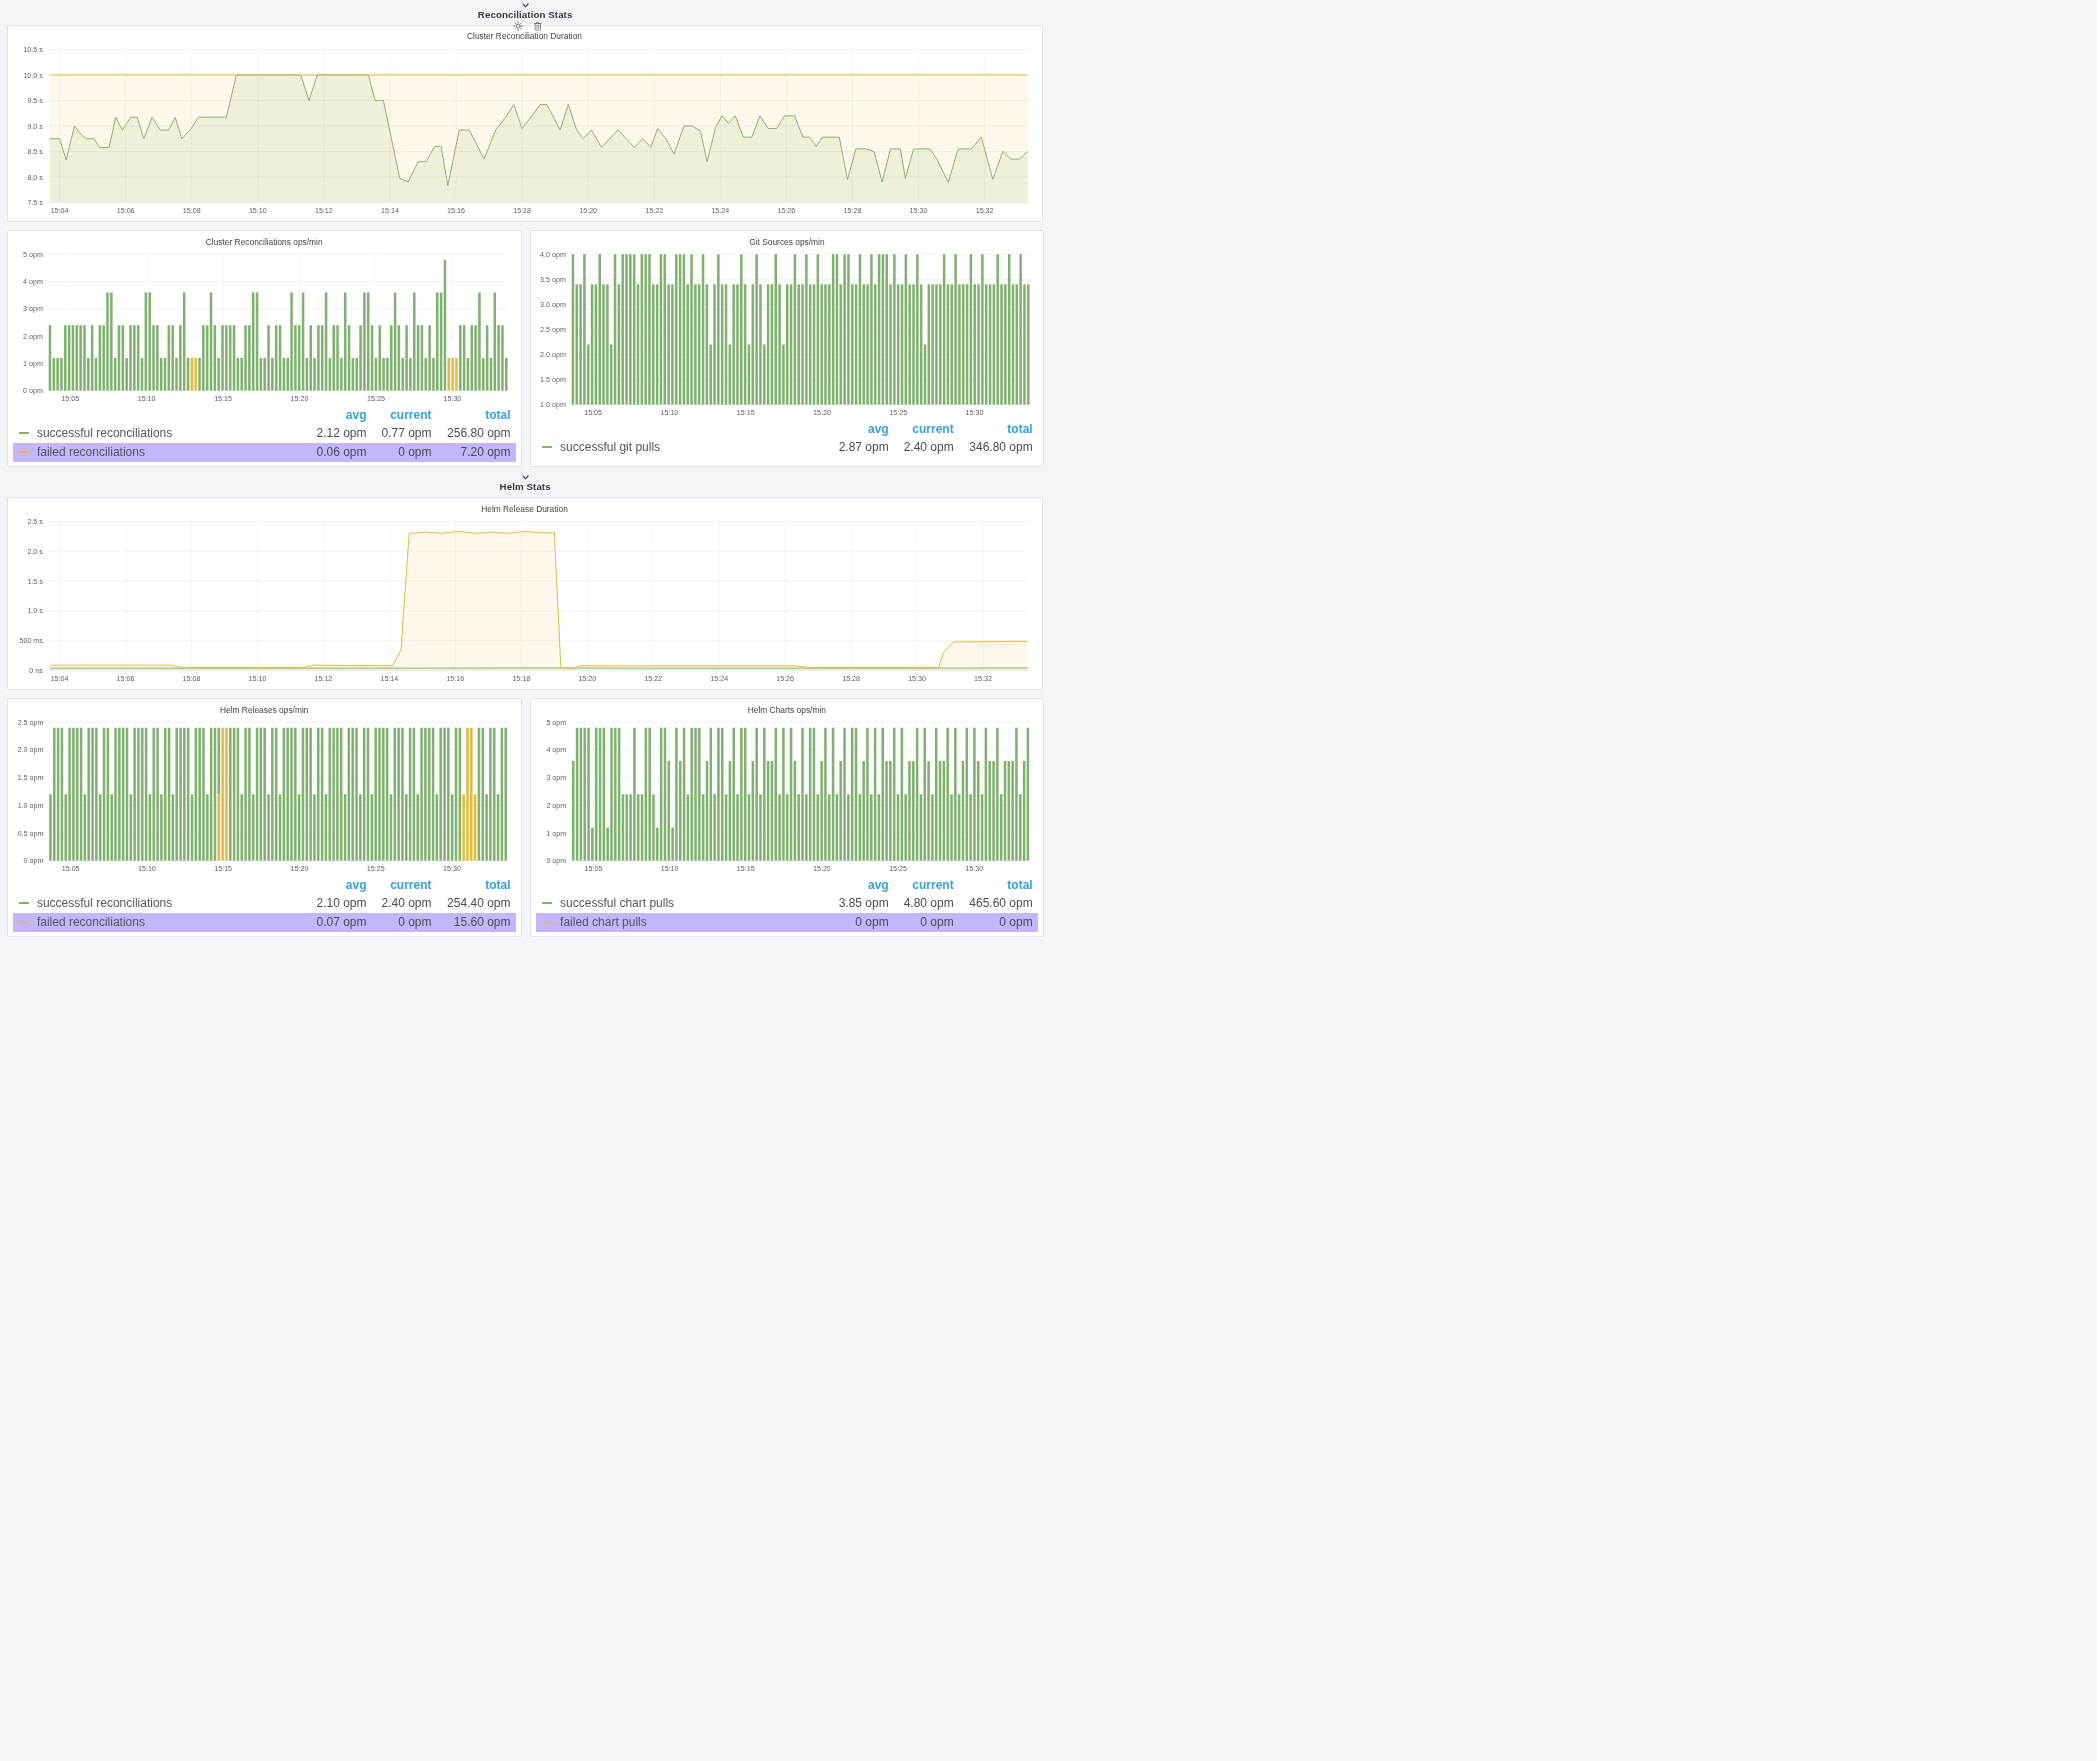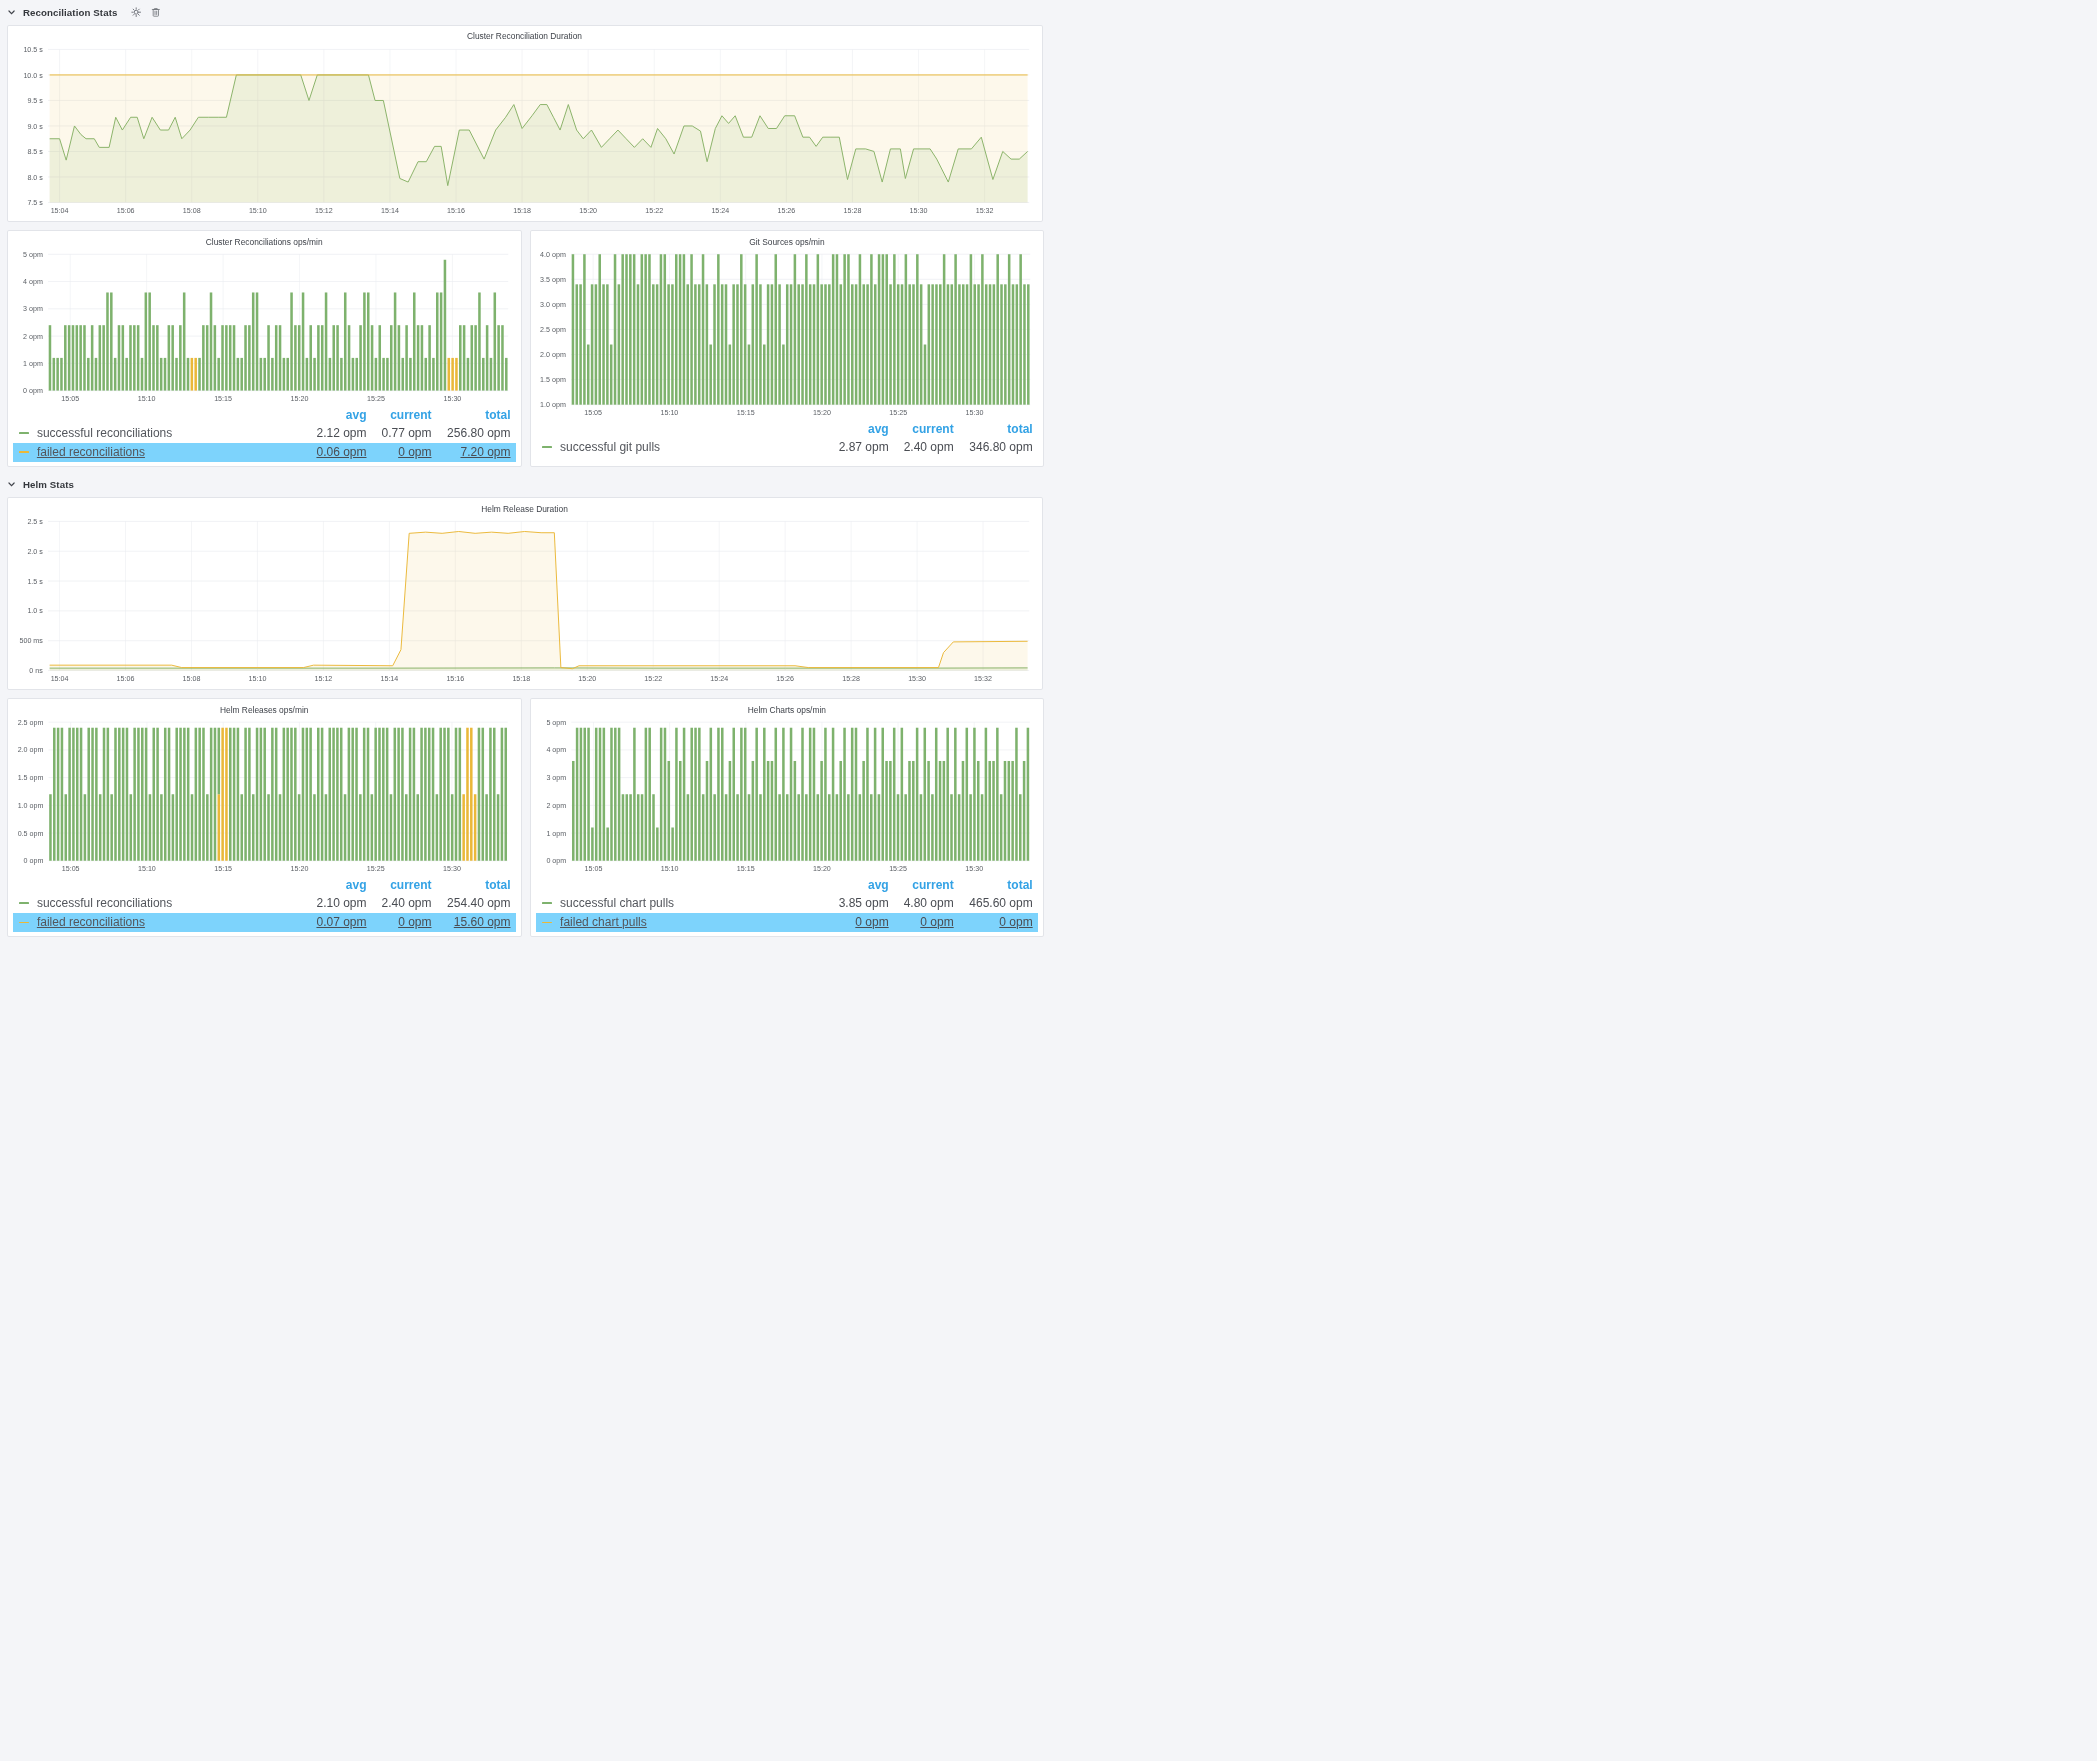--- a/index.html
+++ b/index.html
@@ -1,19 +1,19 @@
 <!DOCTYPE html>
 <html style="font-size:10.4px"><head>
 <meta charset="utf-8">
 <style>
   html,body{margin:0;padding:0;background:#f4f5f8;}
   body{width:1049px;font-family:"Liberation Sans","DejaVu Sans",sans-serif;color:#3b3e44;}
   .dash{padding:1.3px 6.5px 7.8px 6.5px;}
   
-  .sec{display:flex;align-items:center;height:19.5px;margin:1.3px 0 2.6px 1.3px;gap:8px;}
+  .sec{display:flex;align-items:center;height:19.5px;margin:1.3px 0 2.6px 1.3px;gap:1px;flex-direction:column;}
   .sec .chev{display:flex;align-items:center;}
   .sec-title{font-size:9.7px;font-weight:700;color:#35383d;letter-spacing:0.1px;}
   .sec-icons{display:flex;align-items:center;gap:10.4px;margin-left:5.2px;}
   .sec-icons svg{display:block;}
   
   .panel{background:#fff;border:0.6px solid #e2e4e9;border-radius:1.9px;padding:3.2px 5.2px 3.9px;box-sizing:border-box;}
   .panel-title{text-align:center;font-size:8.4px;font-weight:400;color:#3f434a;padding:2.6px 0 2.6px;}
   .row2{display:grid;grid-template-columns:1fr 1fr;gap:7.8px;margin-top:7.8px;}
   .mt{margin-top:7.8px;}
   
@@ -26,21 +26,21 @@
   #chart-helm-charts{height:158px;}
   svg{font-family:"Liberation Sans","DejaVu Sans",sans-serif;}
   
   .legend{margin-top:1.3px;font-size:12px;color:#53565c;}
   .lgrid{display:grid;grid-template-columns:minmax(0,1fr) 65px 65px 79px;align-items:center;}
   .lhead{color:#33A2E5;font-weight:700;text-align:right;padding:1.3px 5.2px 1.9px 0;}
   .lcell{padding:2.6px 5.2px 2.6px 0;}
   .num{text-align:right;color:#4a4d53;}
   .lrow-label{display:flex;align-items:center;gap:8px;padding-left:6.5px;cursor:pointer;}
   .swatch{display:inline-block;width:9.7px;height:1.9px;border-radius:0.6px;flex:0 0 auto;}
-  .alt > div{background:#7dd3fc;text-decoration:underline;}
+  .alt > div{background:#c4b5fd;}
 </style>
 </head>
 <body>
 
 <div class="dash">
 
   <div class="sec">
     <span class="chev">
       <svg width="7.1" height="5.2" viewBox="0 0 11 8">
           <path d="M1.5 1.5l4 4 4-4" fill="none" stroke="#41444b" stroke-width="1.8" stroke-linecap="round"></path>

